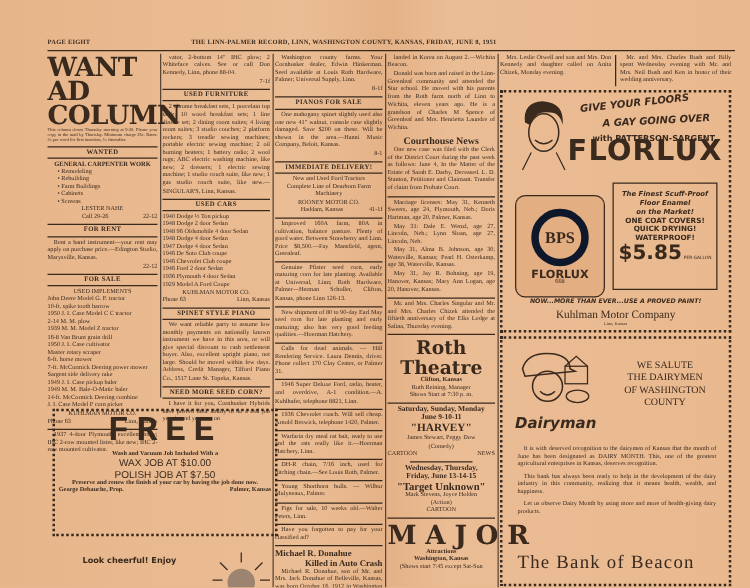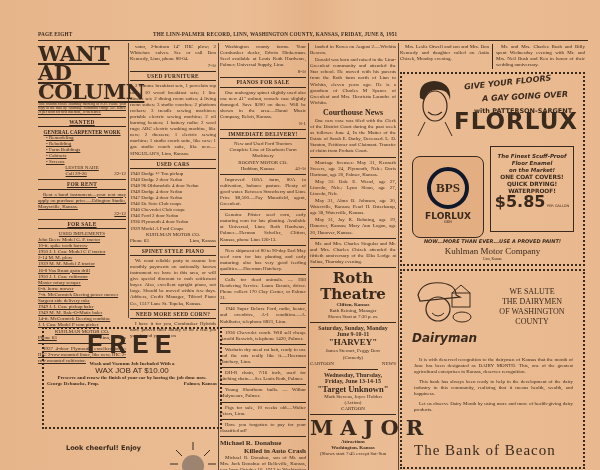--- a/index.html
+++ b/index.html
@@ -36,21 +36,21 @@
     <span class="left">PAGE EIGHT</span>
     <span class="center">THE LINN-PALMER RECORD, LINN, WASHINGTON COUNTY, KANSAS, FRIDAY, JUNE 8, 1951</span>
   </div>
   <div class="rule"></div>
 
   <div class="vline" style="left:128px;bottom:152px;"></div>
   <div class="vline" style="left:218px;"></div>
   <div class="vline" style="left:308px;"></div>
   <div class="vline" style="left:398px;"></div>
 
-  <div class="col" style="left:38px;width:88px;text-decoration:underline;">
+  <div class="col" style="left:38px;width:88px;">
     <div class="want">WANT AD</div>
     <div class="want">COLUMN</div>
     <div style="font-size:3.6px;line-height:4.2px;text-align:justify;margin-top:1px;">This column closes Thursday morning at 9:30. Please your copy in the mail by Thursday. Minimum charge 35c. Rates: 2c per word for first insertion, 1c thereafter.</div>
     <div class="sec">WANTED</div>
     <div class="hl" style="font-size:5.2px;">GENERAL CARPENTER WORK</div>
     <div class="bul">• <span>Remodeling</span></div>
     <div class="bul">• <span>Rebuilding</span></div>
     <div class="bul">• <span>Farm Buildings</span></div>
     <div class="bul">• <span>Cabinets</span></div>
     <div class="bul">• <span>Screens</span></div>
@@ -200,21 +200,21 @@
         <path d="M10 20 Q8 4 24 3 Q42 4 40 22 Q38 12 30 12 Q18 10 14 22 Z" fill="#3a2a1e"></path>
         <ellipse cx="25" cy="28" rx="12" ry="15" fill="none" stroke="#3a2a1e" stroke-width="1.2"></ellipse>
         <path d="M18 34 Q25 40 32 34" stroke="#3a2a1e" fill="none" stroke-width="1.2"></path>
         <path d="M15 44 L8 58 M35 44 L42 58" stroke="#3a2a1e" stroke-width="1"></path>
       </svg>
       <div class="script" style="position:absolute;left:62px;top:6px;font-size:8px;transform:rotate(-6deg);">GIVE YOUR FLOORS</div>
       <div class="script" style="position:absolute;left:80px;top:20px;font-size:8px;transform:rotate(-3deg);">A GAY GOING OVER</div>
       <div style="position:absolute;left:72px;top:34px;font-family:'DejaVu Sans',sans-serif;font-weight:bold;font-size:6.5px;">with PATTERSON-SARGENT</div>
       <div class="florlux" style="position:absolute;left:52px;top:44px;">FLORLUX</div>
       <div style="position:absolute;left:10px;top:82px;width:70px;height:80px;border:1.5px solid #3a2a1e;border-radius:8px;background:#e2ae82;">
-        <div style="margin:10px auto 0;width:34px;height:34px;border:4px solid #0f172a;border-radius:50%;text-align:center;line-height:34px;font-weight:bold;font-size:13px;">BPS</div>
+        <div style="margin:10px auto 0;width:34px;height:34px;border:6px solid #0f172a;border-radius:50%;text-align:center;line-height:34px;font-weight:bold;font-size:13px;">BPS</div>
         <div class="c" style="font-family:'DejaVu Sans',sans-serif;font-weight:bold;font-size:9px;margin-top:4px;">FLORLUX</div>
         <div class="c" style="font-size:5px;">668</div>
       </div>
       <div style="position:absolute;left:88px;top:72px;width:82px;height:84px;border:1.5px solid #3a2a1e;text-align:center;font-family:'DejaVu Sans',sans-serif;">
         <div class="script" style="font-size:5.5px;margin-top:6px;line-height:7px;">The Finest Scuff-Proof</div>
         <div class="script" style="font-size:5.5px;line-height:7px;">Floor Enamel</div>
         <div class="script" style="font-size:5.5px;line-height:7px;">on the Market!</div>
         <div style="font-weight:bold;font-size:5.8px;line-height:7px;">ONE COAT COVERS!</div>
         <div style="font-weight:bold;font-size:5.8px;line-height:7px;">QUICK DRYING!</div>
         <div style="font-weight:bold;font-size:5.8px;line-height:7px;">WATERPROOF!</div>
@@ -247,20 +247,21 @@
         <p style="margin-top:4px;">Let us observe Dairy Month by using more and more of health-giving dairy products.</p>
       </div>
       <div style="position:absolute;left:12px;top:176px;font-size:15px;letter-spacing:1px;">The Bank of Beacon</div>
     </div>
   </div>
 
   <div class="box" style="position:absolute;left:42px;top:327px;width:170px;height:94px;padding:2px 3px;">
     <div class="free">FREE</div>
     <div class="hl" style="font-size:5px;">Wash and Vacuum Job Included With a</div>
     <div class="c" style="font-size:8px;line-height:9px;font-family:'Liberation Sans',sans-serif;">WAX JOB AT $10.00</div>
+    <div class="c" style="font-size:8px;line-height:9px;font-family:'Liberation Sans',sans-serif;">POLISH JOB AT $7.50</div>
     <div class="hl" style="font-size:5px;line-height:6px;padding:0 4px;">Preserve and renew the finish of your car by having the job done now.</div>
     <div style="font-size:5px;font-weight:bold;"><span>George Debauche, Prop.</span><span style="float:right">Palmer, Kansas</span></div>
   </div>
 
   <div style="position:absolute;left:66px;top:444px;font-family:'DejaVu Sans',sans-serif;font-weight:bold;font-size:6.5px;">Look cheerful! Enjoy</div>
   <svg style="position:absolute;left:168px;top:440px;" width="50" height="30">
     <circle cx="25" cy="26" r="11" fill="#9c8470"></circle>
     <g stroke="#3a2a1e" stroke-width="1">
         <line x1="25" y1="2" x2="25" y2="10"></line>
         <line x1="8" y1="10" x2="14" y2="16"></line>

